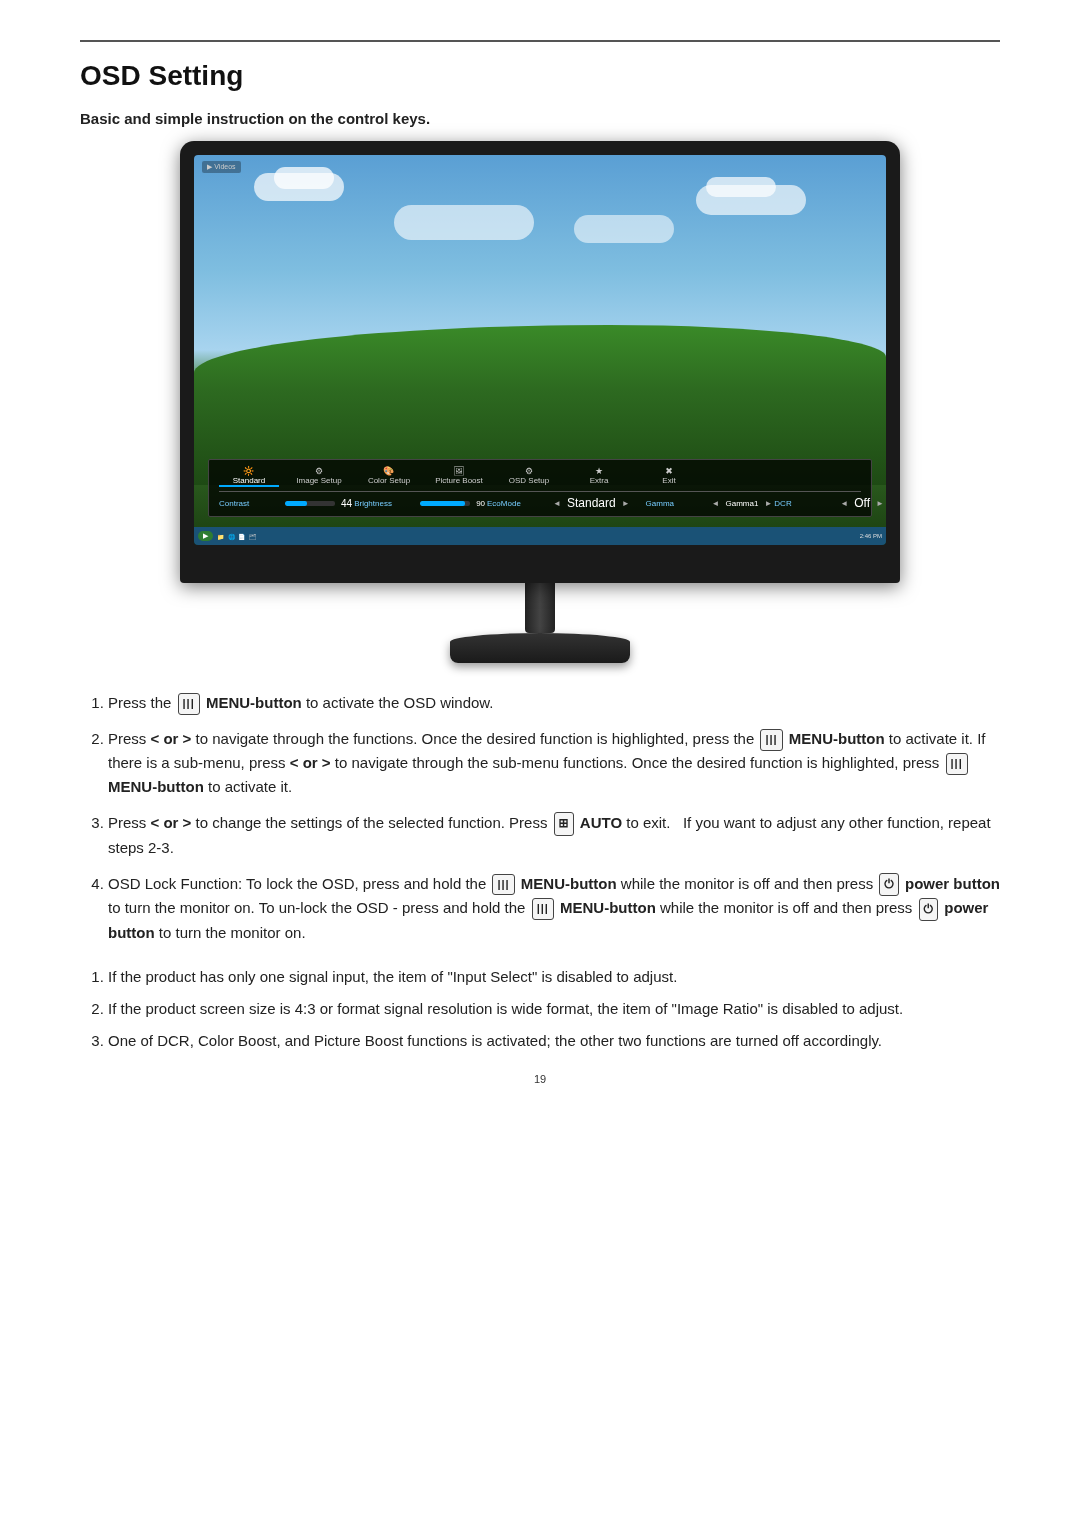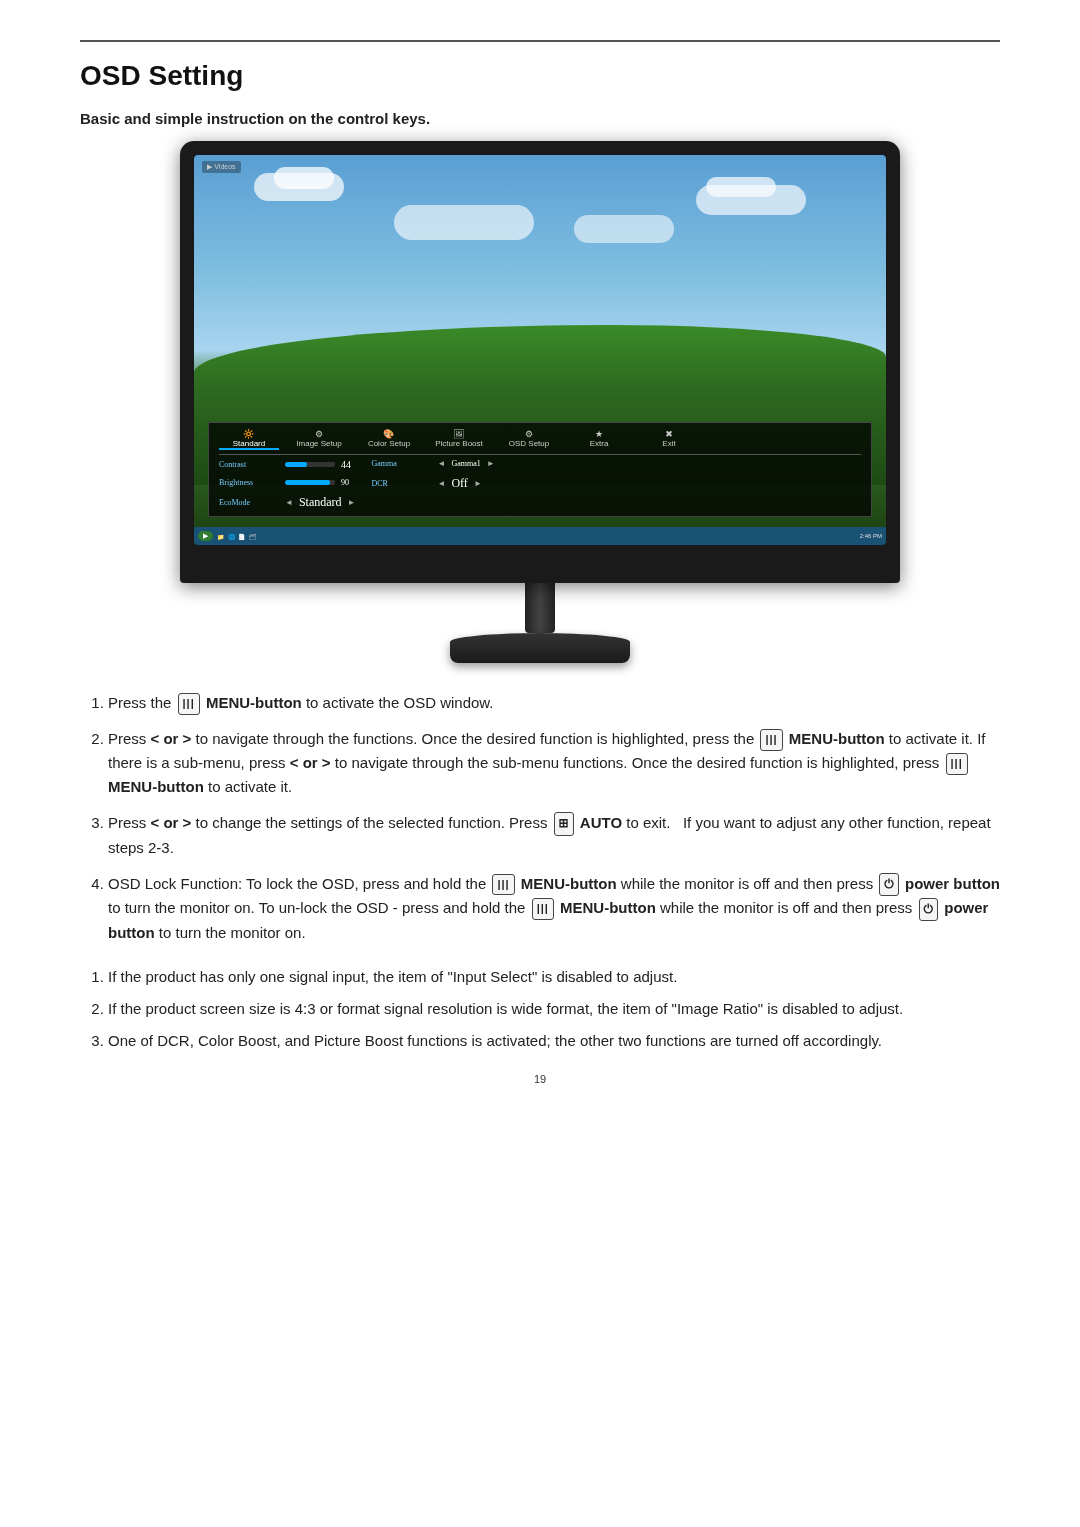--- a/index.html
+++ b/index.html
@@ -86,25 +86,24 @@
     .osd-menu-tab {
       text-align: center;
       min-width: 60px;
     }
     .osd-menu-tab.active {
       color: #fff;
       border-bottom: 2px solid #0af;
     }
     .osd-menu-rows {
       display: flex;
-      flex-direction: column;
-      gap: 8px;
+      flex-direction: row;
+      gap: 2px;
       font-size: 8px;
       color: #ddd;
-      font-family: Liberation Serif, serif;
     }
     .osd-row {
       display: flex;
       align-items: center;
       gap: 6px;
     }
     .osd-row-label {
       width: 60px;
       color: #7cf;
     }

